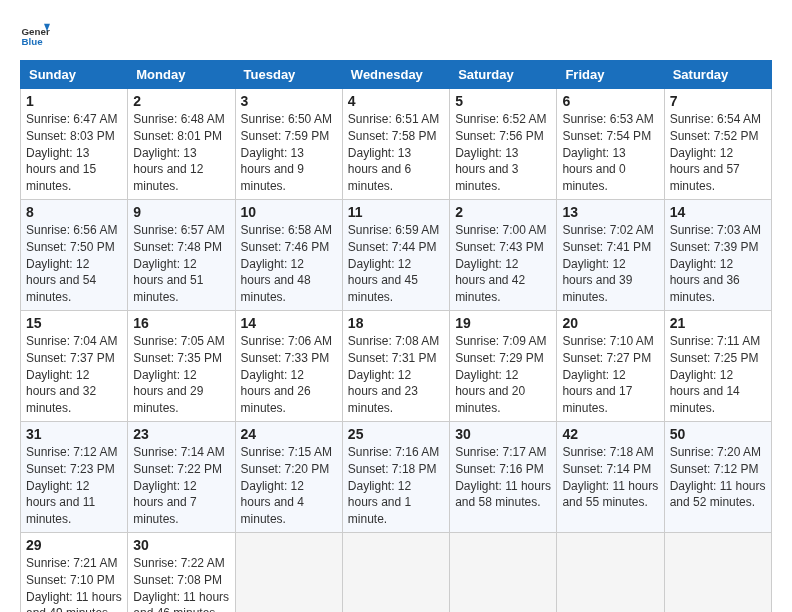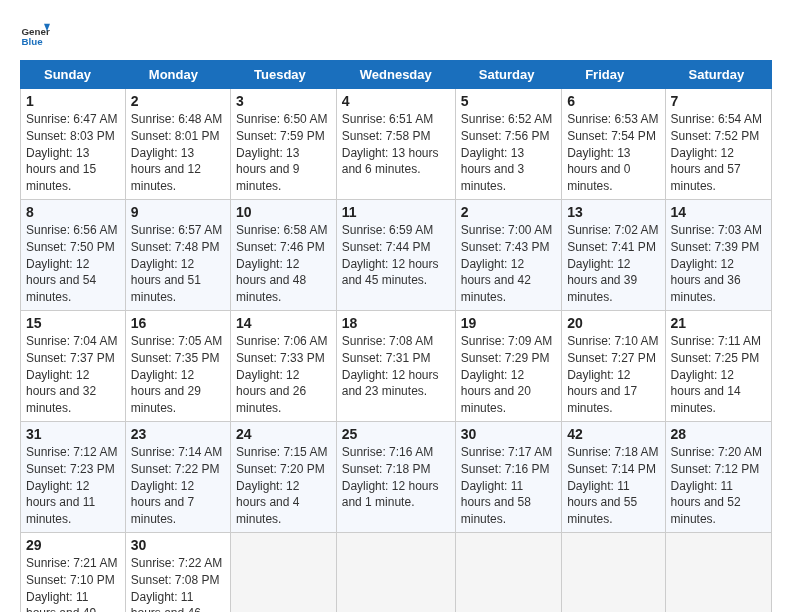--- a/index.html
+++ b/index.html
@@ -39,21 +39,21 @@
     }
     table {
       width: 100%;
       border-collapse: collapse;
       font-size: 11px;
     }
     thead tr th {
       background-color: #1a6fbd;
       color: #fff;
       text-align: left;
-      padding: 6px 23px;
+      padding: 6px 8px;
       font-size: 13px;
       font-weight: bold;
       border: 1px solid #1a6fbd;
     }
     tbody tr td {
       border: 1px solid #ccc;
       vertical-align: top;
       padding: 4px 5px;
       width: 14.28%;
       min-height: 80px;
@@ -218,21 +218,21 @@
       </td>
         <td>
         <span class="day-num">30</span>
         <span class="day-info">Sunrise: 7:17 AM<br>Sunset: 7:16 PM<br>Daylight: 11 hours and 58 minutes.</span>
       </td>
         <td>
         <span class="day-num">42</span>
         <span class="day-info">Sunrise: 7:18 AM<br>Sunset: 7:14 PM<br>Daylight: 11 hours and 55 minutes.</span>
       </td>
         <td>
-        <span class="day-num">28</span>
+        <span class="day-num">50</span>
         <span class="day-info">Sunrise: 7:20 AM<br>Sunset: 7:12 PM<br>Daylight: 11 hours and 52 minutes.</span>
       </td>
       </tr>
       <tr>
         <td>
         <span class="day-num">29</span>
         <span class="day-info">Sunrise: 7:21 AM<br>Sunset: 7:10 PM<br>Daylight: 11 hours and 49 minutes.</span>
       </td>
         <td>
         <span class="day-num">30</span>

